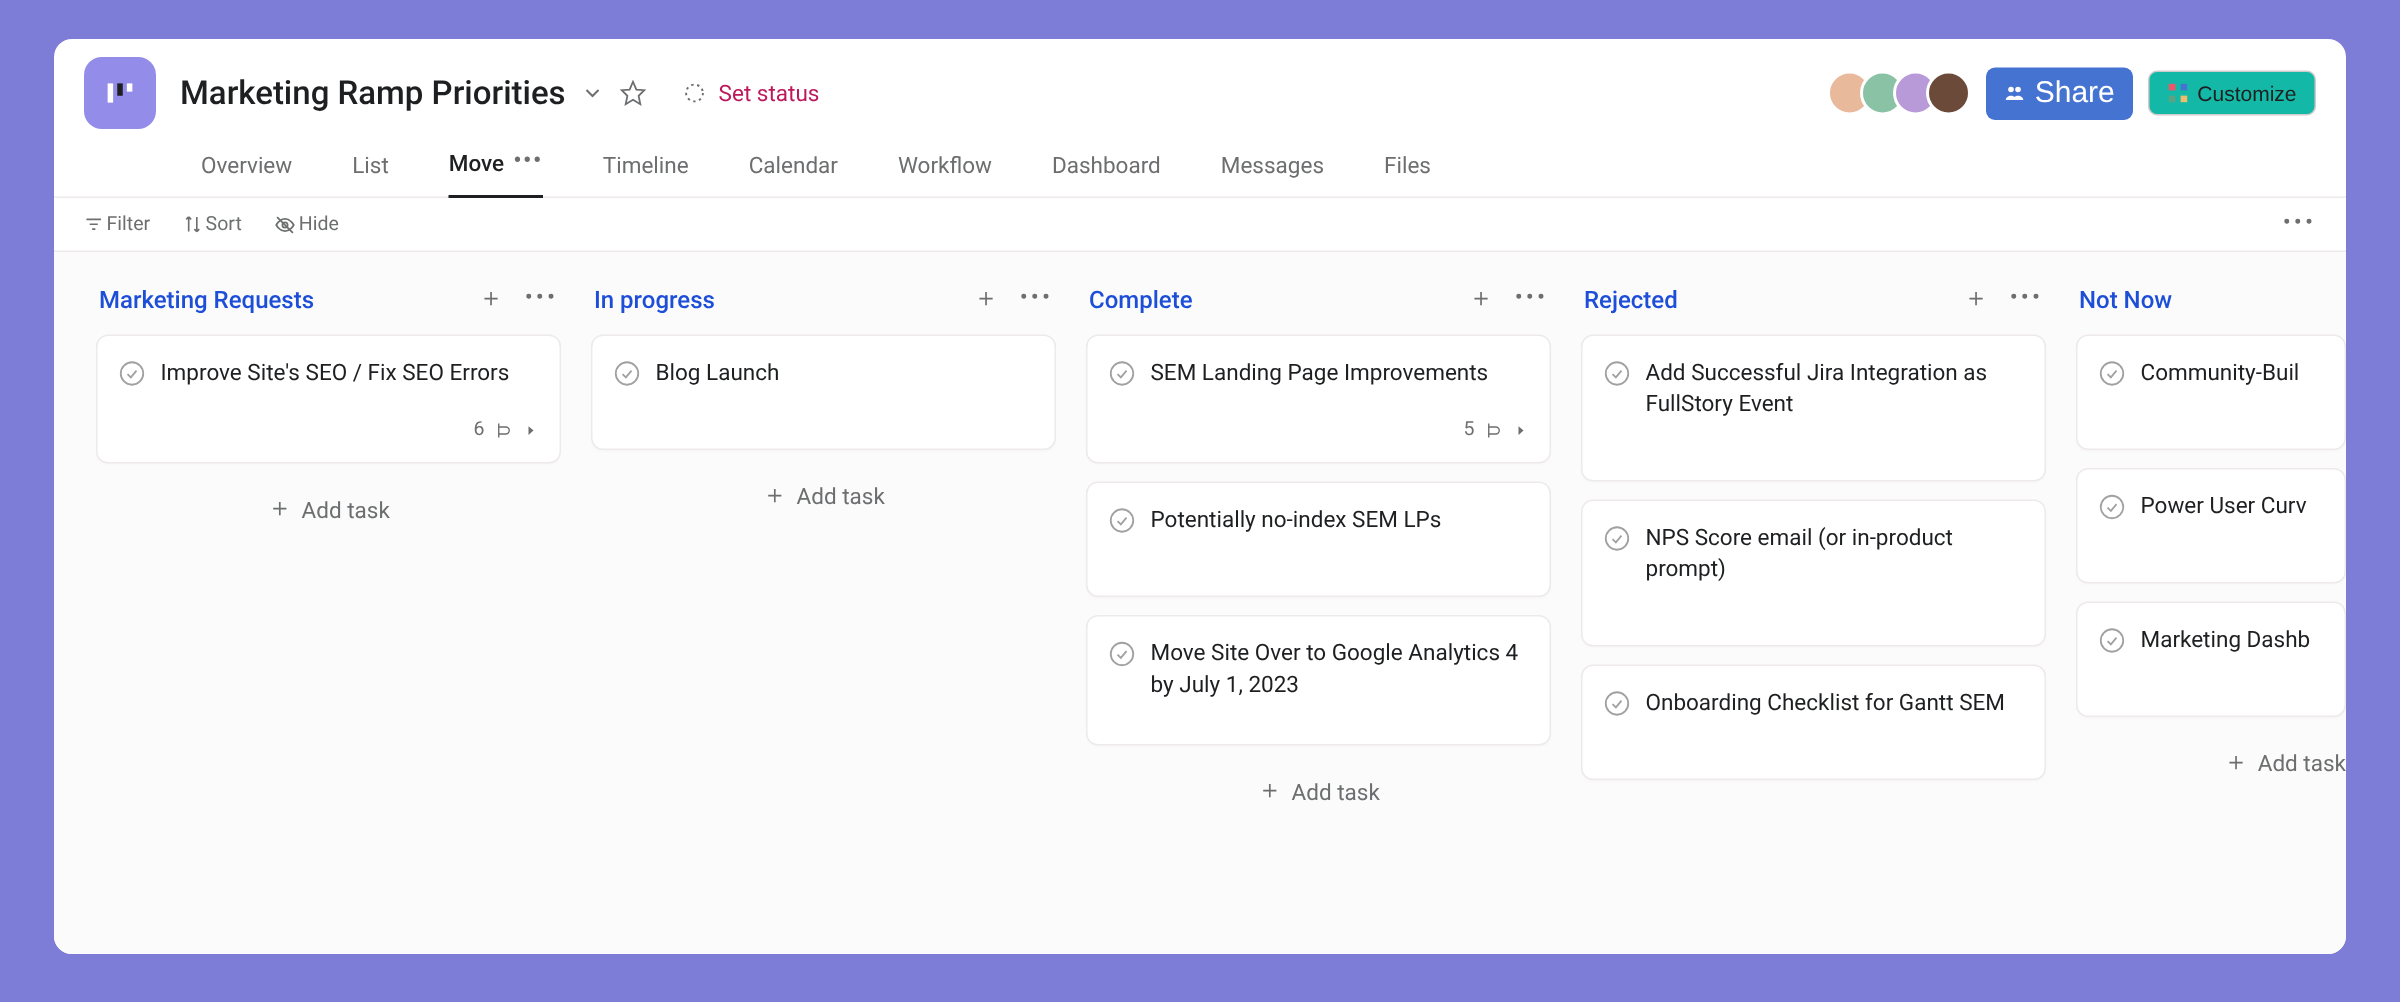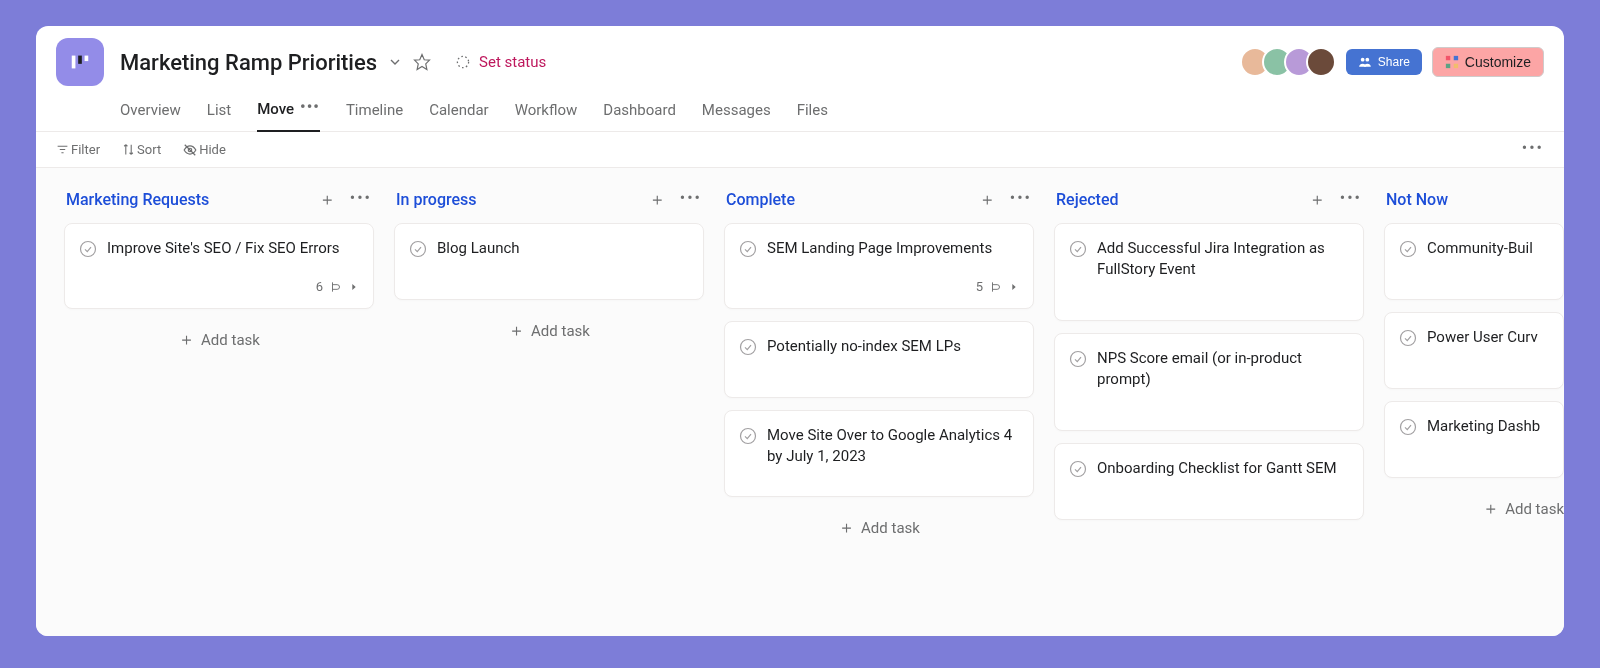--- a/index.html
+++ b/index.html
@@ -66,34 +66,34 @@
     width: 30px; height: 30px; border-radius: 50%;
     border: 2px solid #fff; margin-left: -8px;
     background: #ccc;
   }
   .avatar:nth-child(1){background:#e8b99a;}
   .avatar:nth-child(2){background:#8ac2a5;}
   .avatar:nth-child(3){background:#b89ad8;}
   .avatar:nth-child(4){background:#6b4a3a;}
   .share-btn {
     background:#4573d2; color:#fff; border:none;
-    border-radius:6px; padding:6px 12px; font-size:12px;
-    display:flex; gap:6px; cursor:pointer;
+    border-radius:6px; padding:6px 12px; font-size:20px;
+    display:flex; align-items:center; gap:6px; cursor:pointer;
   }
   .customize-btn {
-    background:#fca5a5; border:1px solid #cfcbcb; color:#1e1f21;
+    background:#14b8a6; border:1px solid #cfcbcb; color:#1e1f21;
     border-radius:6px; padding:6px 12px; font-size:14px;
     display:flex; align-items:center; gap:6px; cursor:pointer;
   }
   
   .tabs {
     display:flex; gap:26px; margin-top:6px; margin-left:64px;
     font-size:15px; color:#6d6e6f;
   }
-  .tab { padding:8px 0 12px 0; cursor:pointer; display:flex; align-items:center; gap:6px;}
+  .tab { padding:8px 0 12px 0; cursor:pointer; display:flex; align-items:center; gap:6px;margin-left:14px;}
   .tab.active { color:#1e1f21; font-weight:500; border-bottom:2px solid #1e1f21; margin-bottom:-1px;}
   .tab-more { color:#6d6e6f; font-size:16px; letter-spacing:1px; line-height:0; position:relative; top:-2px;}
   
   .toolbar {
     display:flex; align-items:center; gap:22px;
     padding:10px 20px; font-size:13px; color:#6d6e6f;
     border-bottom:1px solid #edeae9;
   }
   .tool { display:flex; align-items:center; gap:2px; cursor:pointer;}
   .toolbar-more { margin-left:auto; cursor:pointer; color:#6d6e6f; font-size:18px; letter-spacing:2px;}

